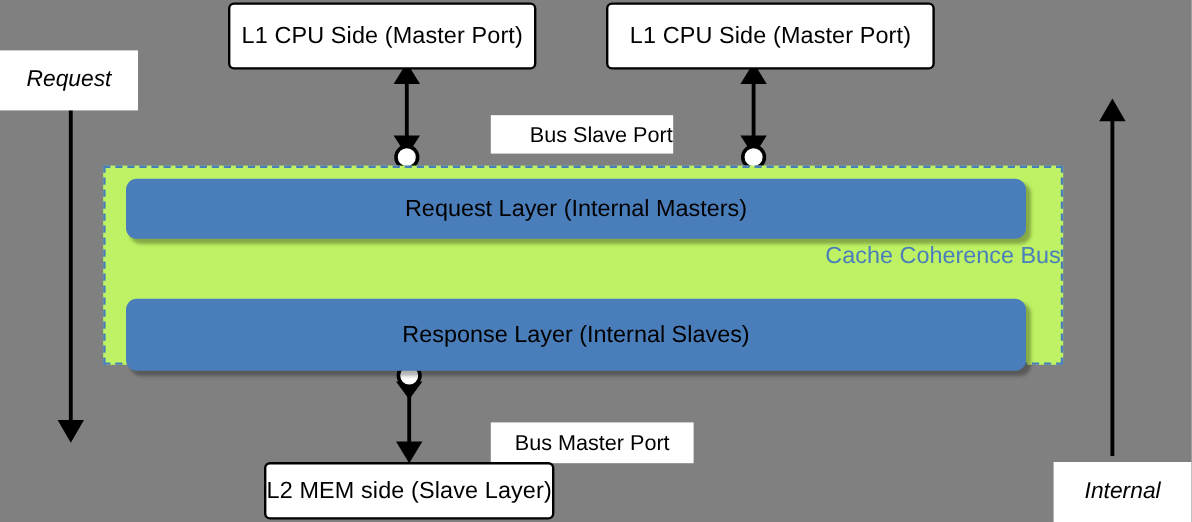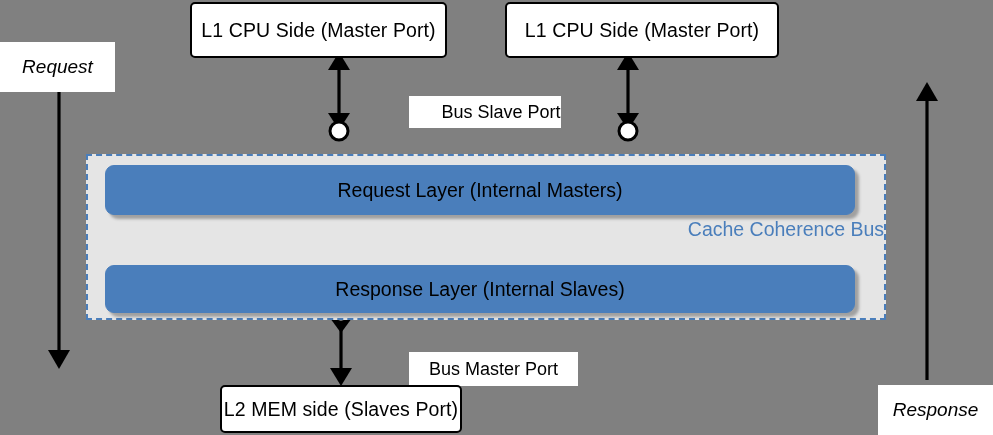--- a/index.html
+++ b/index.html
@@ -49,23 +49,22 @@
   .chip.italic-blue {
     color: #000000;
     font-style: italic;
     font-size: 19px;
   }
 
   
   #bus-container {
     position: absolute;
     box-sizing: border-box;
-    background: #e5e5e5;
+    background: #bef264;
     border: 2px dashed #4a7ebb;
-    margin-top: 16px;
   }
   .layer-bar {
     position: absolute;
     box-sizing: border-box;
     background: #4a7ebb;
     border-radius: 9px;
     display: flex;
     align-items: center;
     justify-content: center;
     color: #000000;
@@ -155,35 +154,35 @@
 
   <div class="chip" style="left:409px; top:318px; width:169px; height:34px;margin-top:34px;">
     <span>Bus Master Port</span>
   </div>
 
   <div class="chip italic-blue" style="left:0px; top:42px; width:115px; height:50px;">
     <span>Request</span>
   </div>
 
   <div class="chip italic-blue" style="left:878px; top:385px; width:115px; height:50px;">
-    <span>Response</span>
+    <span>Internal</span>
   </div>
 
   <div id="bus-container" style="left:86px; top:138px; width:800px; height:166px;">
 
     <div class="layer-bar" style="left:17px; top:9px; width:750px; height:50px;">
       <span>Request Layer (Internal Masters)</span>
     </div>
 
     <div id="bus-title" style="top:62px;text-align:right;">
       <span>Cache Coherence Bus</span>
     </div>
 
-    <div class="layer-bar" style="left:17px; top:109px; width:750px; height:48px;">
+    <div class="layer-bar" style="left:17px; top:109px; width:750px; height:60px;">
       <span>Response Layer (Internal Slaves)</span>
     </div>
   </div>
 
   <div class="node-box" style="left:220px; top:385px; width:242px; height:48px;">
-    <span>L2 MEM side (Slaves Port)</span>
+    <span>L2 MEM side (Slave Layer)</span>
   </div>
 
 </div>
 
 </body></html>

